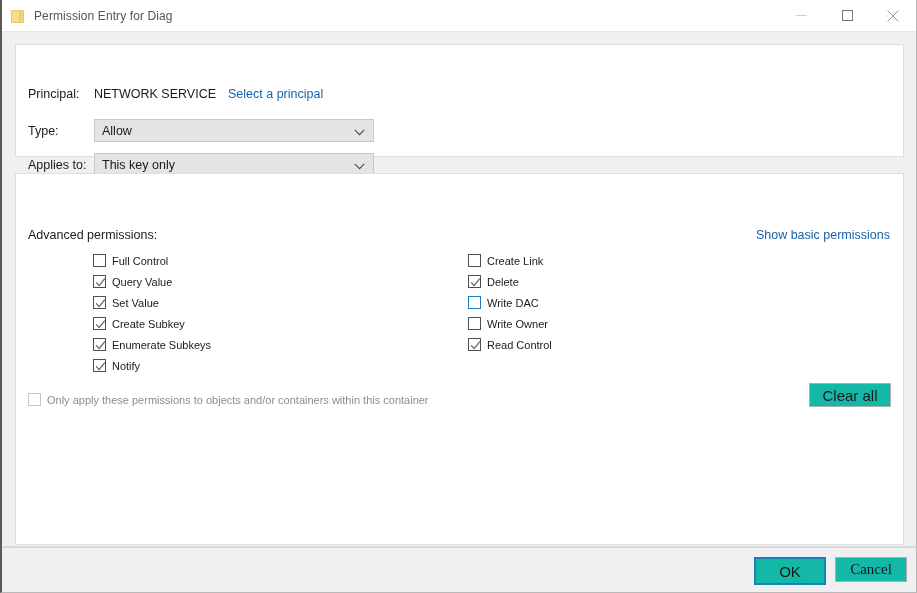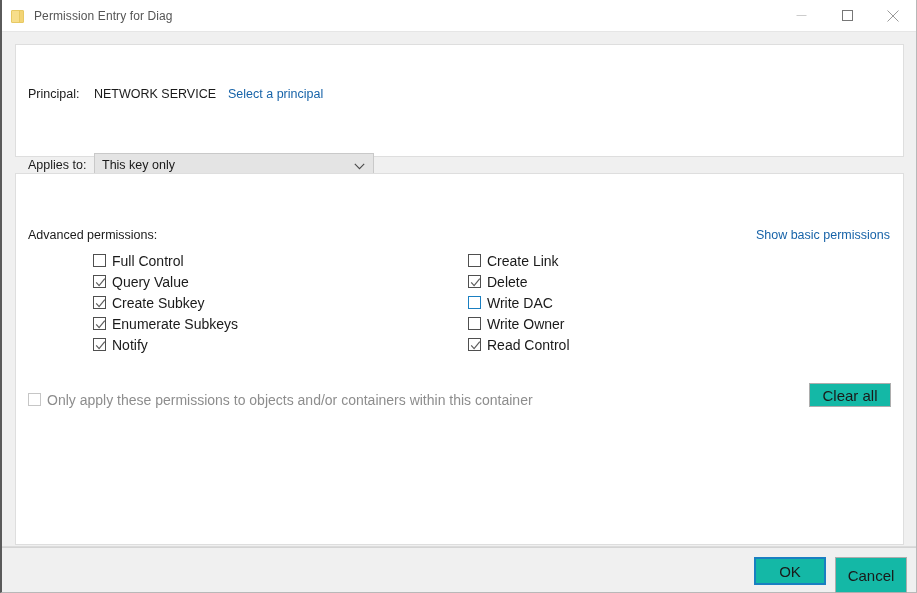--- a/index.html
+++ b/index.html
@@ -205,21 +205,21 @@
     flex: 0 0 13px;
   }
   .cbox.focused { border-color: #1a7fc1; }
   .cbox.disabled { border-color: #c6c6c6; }
   .cbox svg {
     position: absolute;
     left: 1px;
     top: 1px;
   }
   .cblabel {
-    font-size: 14px;
+    font-size: 11px;
     color: #1a1a1a;
     white-space: nowrap;
   }
   .cblabel.disabled { color: #8d8d8d; text-align: center; }
 
   #container-only-row {
     position: absolute;
     left: 12px;
     top: 215px;
   }
@@ -266,21 +266,22 @@
     top: 10px;
     width: 72px;
     height: 28px;
     border: 2px solid #1a7fc1;
   }
   #cancel-button {
     position: absolute;
     left: 833px;
     top: 10px;
     width: 72px;
-    height: 36px;
+    height: 25px;
+    font-family: Liberation Serif, serif;
   }
 </style>
 </head>
 <body>
 
 <div class="window">
 
   <div class="titlebar">
     <div class="title-icon">
       <div class="folder-body"></div>
@@ -311,20 +312,31 @@
   <div class="content">
 
     <div class="panel" id="panel-principal">
 
       <div class="row" style="left:12px; top:42px;">
         <span class="field-label">Principal:</span>
         <span class="principal-value">NETWORK SERVICE</span>
         <a class="link" href="#">Select a principal</a>
       </div>
 
+      <div class="row" style="left:12px; top:74px;">
+        <span class="field-label">Type:</span>
+        <div class="combo">
+          <span class="combo-text">Allow</span>
+          <span class="chev">
+            <svg width="11" height="7" viewBox="0 0 11 7">
+                <polyline points="0.8,0.8 5.5,5.6 10.2,0.8" fill="none" stroke="#4a4a4a" stroke-width="1.1"></polyline>
+              </svg>
+          </span>
+        </div>
+      </div>
 
       <div class="row" style="left:12px; top:108px;">
         <span class="field-label">Applies to:</span>
         <div class="combo">
           <span class="combo-text">This key only</span>
           <span class="chev">
             <svg width="11" height="7" viewBox="0 0 11 7">
                 <polyline points="0.8,0.8 5.5,5.6 10.2,0.8" fill="none" stroke="#4a4a4a" stroke-width="1.1"></polyline>
               </svg>
           </span>
@@ -349,20 +361,28 @@
               </svg>
             </span>
             <span class="cblabel">Query Value</span>
           </div>
           <div class="cbrow">
             <span class="cbox">
               <svg width="11" height="11" viewBox="0 0 11 11">
                 <polyline points="1.2,5.4 4.1,8.6 9.8,1.6" fill="none" stroke="#5d5d5d" stroke-width="1.2"></polyline>
               </svg>
             </span>
+            <span class="cblabel">Set Value</span>
+          </div>
+          <div class="cbrow">
+            <span class="cbox">
+              <svg width="11" height="11" viewBox="0 0 11 11">
+                <polyline points="1.2,5.4 4.1,8.6 9.8,1.6" fill="none" stroke="#5d5d5d" stroke-width="1.2"></polyline>
+              </svg>
+            </span>
             <span class="cblabel">Create Subkey</span>
           </div>
           <div class="cbrow">
             <span class="cbox">
               <svg width="11" height="11" viewBox="0 0 11 11">
                 <polyline points="1.2,5.4 4.1,8.6 9.8,1.6" fill="none" stroke="#5d5d5d" stroke-width="1.2"></polyline>
               </svg>
             </span>
             <span class="cblabel">Enumerate Subkeys</span>
           </div>

